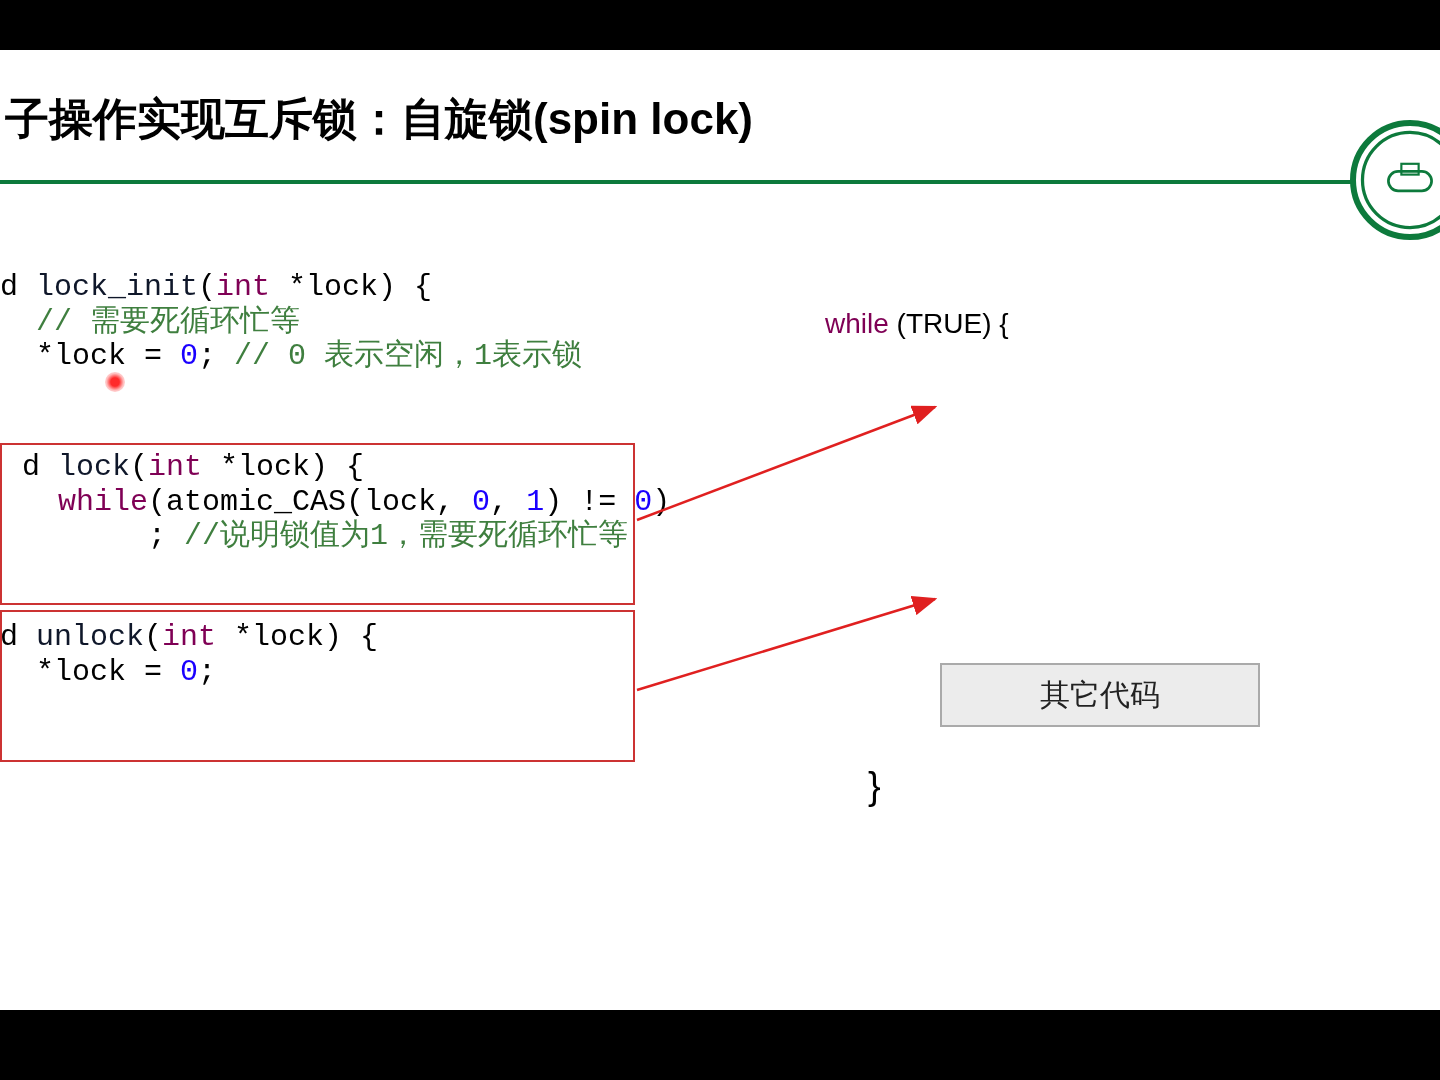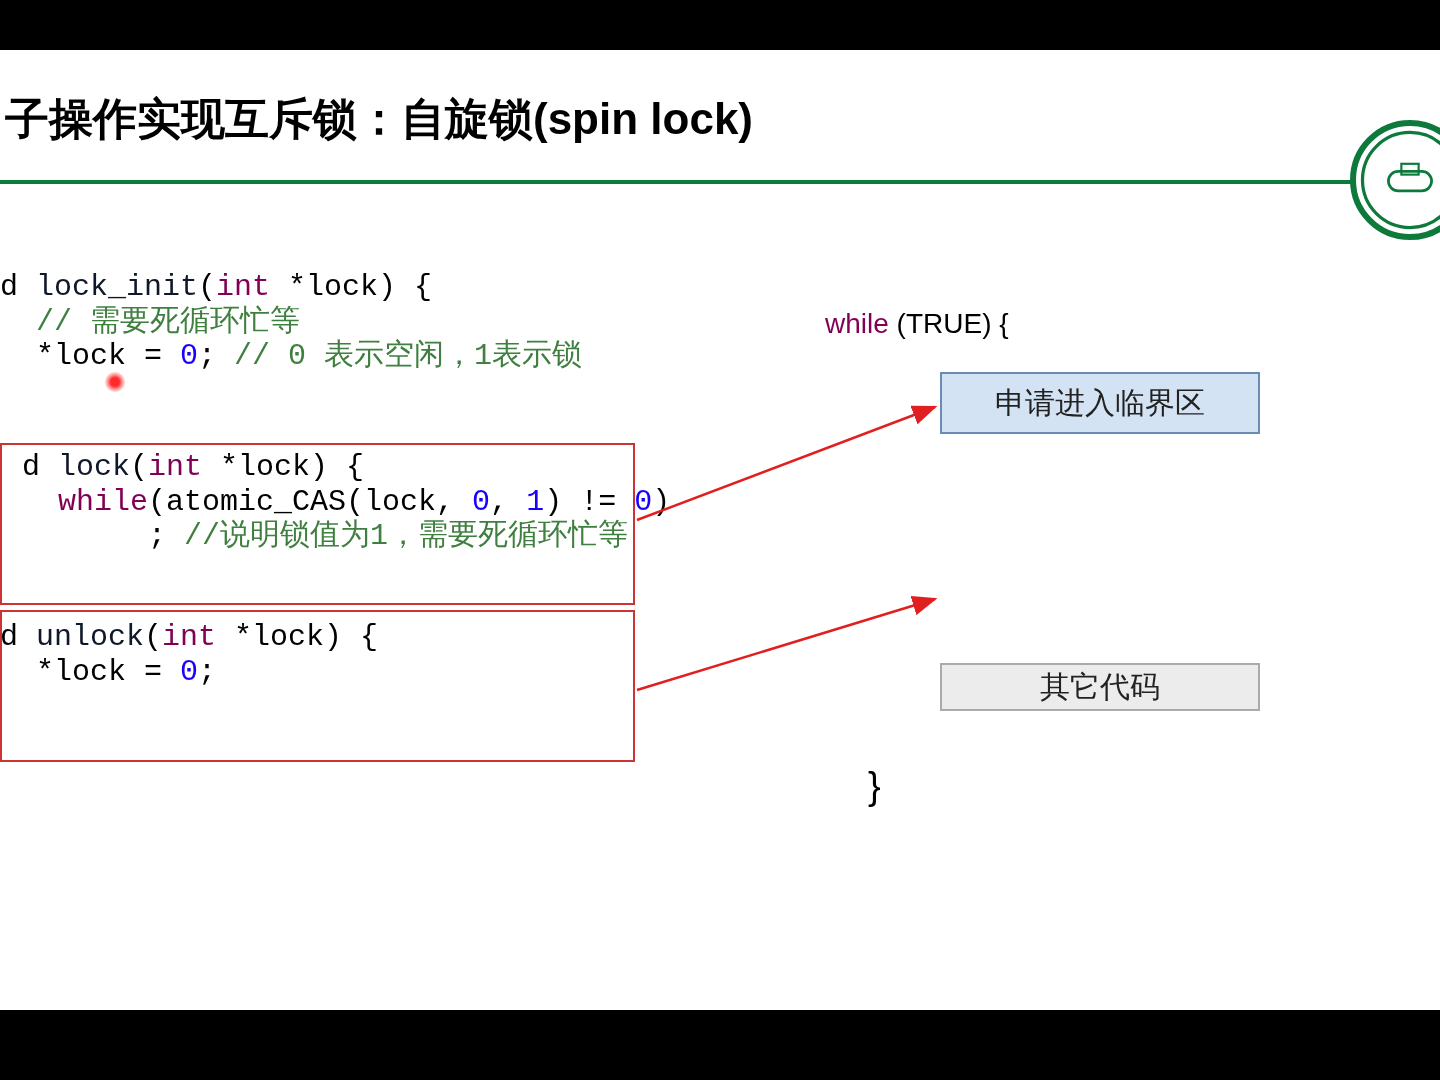--- a/index.html
+++ b/index.html
@@ -110,21 +110,21 @@
     display: flex;
     align-items: center;
     justify-content: center;
     font-size: 30px;
     color: #222;
     left: 940px;
   }
   .box1 { top: 322px; background: #d4e3f4; border-color: #6a8bb3; }
   .box2 { top: 418px; background: #f2cfcf; border-color: #c29b9b; height: 68px; }
   .box3 { top: 515px; background: #d6e6c6; border-color: #8faf74; height: 68px; }
-  .box4 { top: 613px; background: #ececec; border-color: #aaa; height: 48px; }
+  .box4 { top: 613px; background: #ececec; border-color: #aaa; height: 64px; }
   svg.arrows {
     position: absolute;
     top: 0; left: 0;
     width: 1440px; height: 960px;
     pointer-events: none;
   }
 </style>
 </head>
 <body>
 
@@ -153,23 +153,20 @@
   <div class="code block2"><span>d </span><span class="fn">lock</span><span>(</span><span class="type">int</span><span> *lock) {</span>
 <span class="kw">  while</span><span>(atomic_CAS(lock, </span><span class="num">0</span><span>, </span><span class="num">1</span><span>) != </span><span class="num">0</span><span>)</span>
 <span>       ; </span><span class="cmt">//说明锁值为1，需要死循环忙等</span></div>
 
   <div class="block3-box"></div>
   <div class="code block3"><span>d </span><span class="fn">unlock</span><span>(</span><span class="type">int</span><span> *lock) {</span>
 <span>  *lock = </span><span class="num">0</span><span>;</span></div>
 
   <div class="while-top"><span class="w">while</span><span> (TRUE) {</span></div>
 
-  <div class="box box1">
-      <span>申请进入临界区</span>
-    </div>
   <div class="box box4">
       <span>其它代码</span>
     </div>
 
   <div class="brace-close">}</div>
 
   <svg class="arrows">
     <defs>
       <marker id="arrowhead" markerWidth="10" markerHeight="8" refX="9" refY="4" orient="auto">
         <polygon points="0 0, 10 4, 0 8" fill="#e02020"></polygon>

